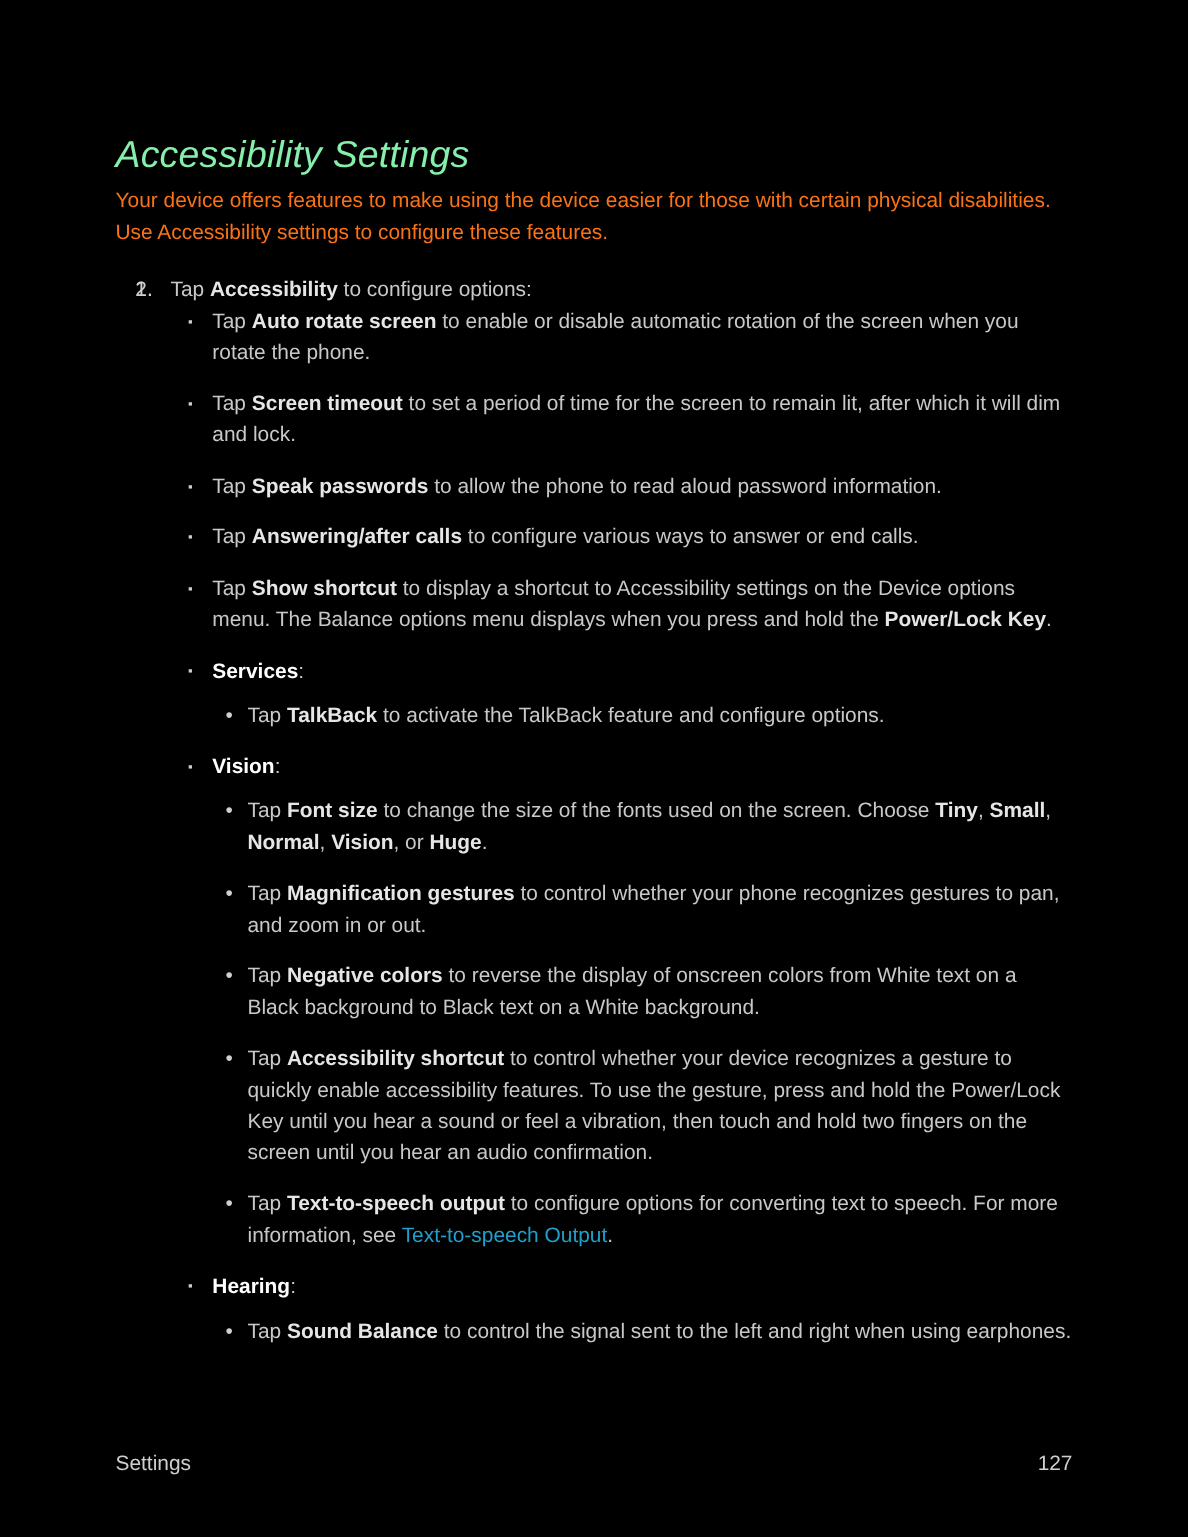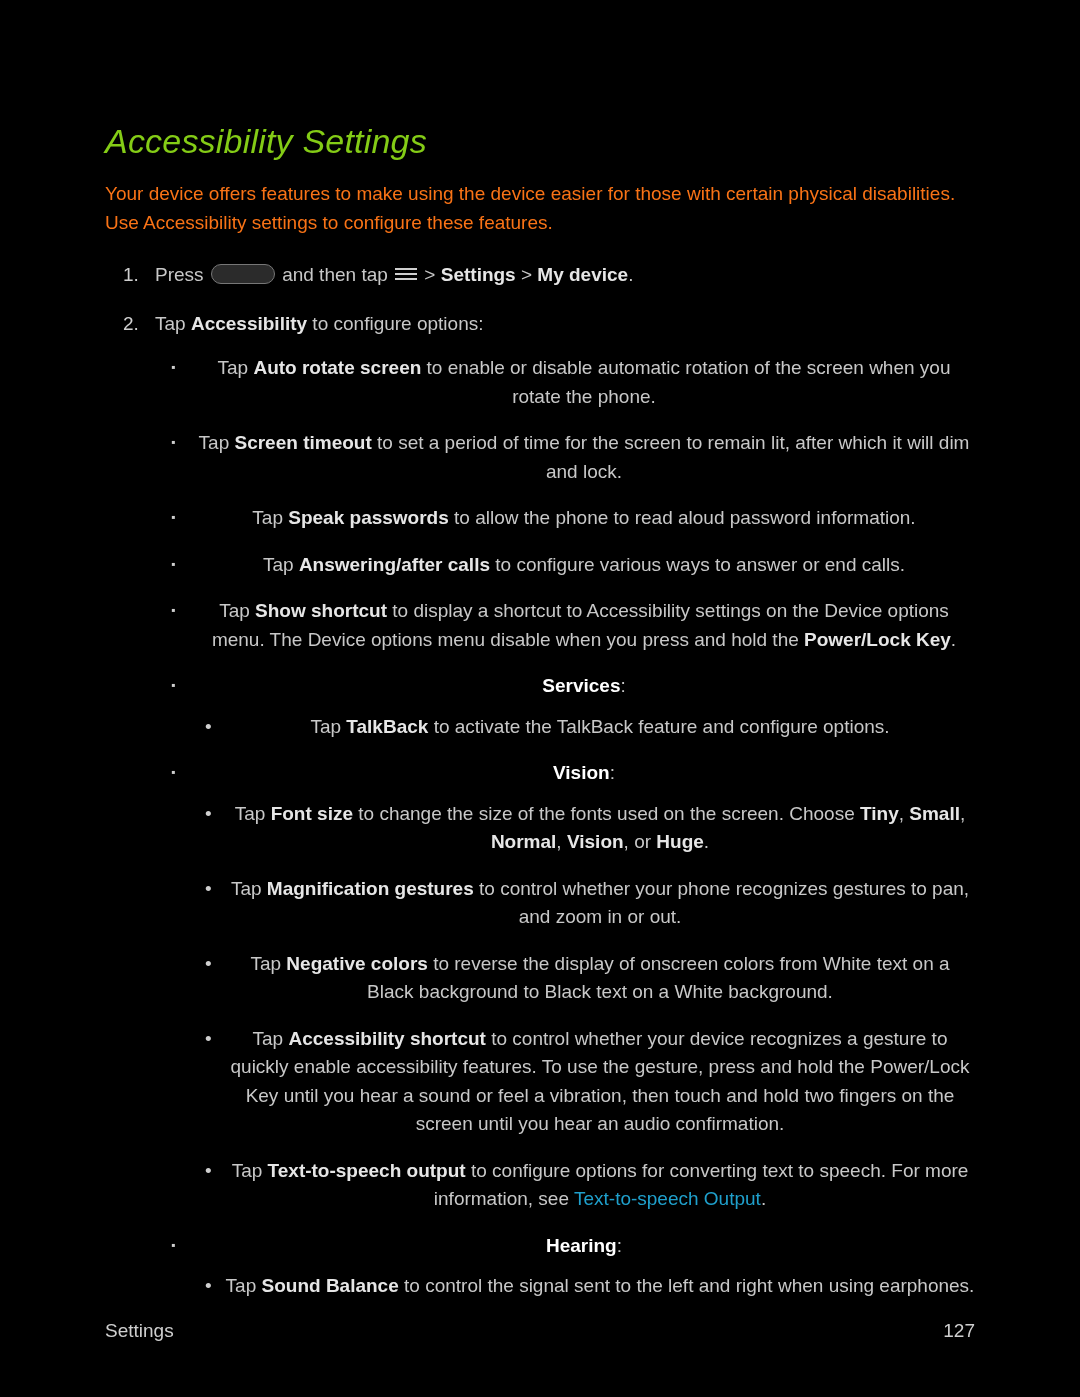--- a/index.html
+++ b/index.html
@@ -11,25 +11,25 @@
       font-family: Arial, Helvetica, sans-serif;
       font-size: 19px;
       line-height: 1.5;
       position: relative;
       padding: 0;
     }
     .page {
       padding: 116px 105px 60px 105px;
     }
     h1.heading {
-      color: #84cc16;
+      color: #86efac;
       font-style: italic;
       font-weight: 400;
       font-size: 34px;
-      margin-bottom: 13px;
+      margin-bottom: 2px;
       letter-spacing: 0.2px;
     }
     .intro { color: #f97316; margin-bottom: 24px; }
     ol.steps { list-style: none; padding-left: 50px; }
     ol.steps > li { margin-bottom: 20px; position: relative; }
     .step-num { position: absolute; left: -32px; color: #cfcfcf; }
     .step-line { display: inline; }
     .home-icon {
       display: inline-block;
       vertical-align: middle;
@@ -56,22 +56,20 @@
       position: absolute;
       left: 0; top: 1px;
       width: 22px; height: 2px;
       background: #cfcfcf;
       box-shadow: 0 5px 0 #cfcfcf, 0 10px 0 #cfcfcf;
     }
     b, strong { color: #e6e6e6; font-weight: bold; }
     ul.sq {
       list-style: none;
       padding-left: 38px;
-      margin-top: 16px;
-      text-align: center;
     }
     ul.sq > li {
       position: relative;
       margin-bottom: 18px;
     }
     ul.sq > li::before {
       content: "▪";
       position: absolute;
       left: -22px;
       color: #cfcfcf;
@@ -110,23 +108,20 @@
 </head>
 <body>
 
 <div class="page">
   <h1 class="heading">Accessibility Settings</h1>
   <p class="intro">Your device offers features to make using the device easier for those with certain physical disabilities. Use Accessibility settings to configure these features.</p>
 
   <ol class="steps">
     <li>
       <span class="step-num">1.</span>
-      <span class="step-line">
-        <span>Press </span><span class="home-icon"></span><span> and then tap </span><span class="menu-icon"></span><span> &gt; </span><b>Settings</b><span> &gt; </span><b>My device</b><span>.</span>
-      </span>
     </li>
 
     <li>
       <span class="step-num">2.</span>
       <span class="step-line">
         <span>Tap </span><b>Accessibility</b><span> to configure options:</span>
       </span>
 
       <ul class="sq">
         <li>
@@ -135,21 +130,21 @@
         <li>
           <span>Tap </span><b>Screen timeout</b><span> to set a period of time for the screen to remain lit, after which it will dim and lock.</span>
         </li>
         <li>
           <span>Tap </span><b>Speak passwords</b><span> to allow the phone to read aloud password information.</span>
         </li>
         <li>
           <span>Tap </span><b>Answering/after calls</b><span> to configure various ways to answer or end calls.</span>
         </li>
         <li>
-          <span>Tap </span><b>Show shortcut</b><span> to display a shortcut to Accessibility settings on the Device options menu. The Device options menu disable when you press and hold the </span><b>Power/Lock Key</b><span>.</span>
+          <span>Tap </span><b>Show shortcut</b><span> to display a shortcut to Accessibility settings on the Device options menu. The Balance options menu displays when you press and hold the </span><b>Power/Lock Key</b><span>.</span>
         </li>
 
         <li>
           <span class="cat-label">Services</span><span>:</span>
           <ul class="dot">
             <li>
               <span>Tap </span><b>TalkBack</b><span> to activate the TalkBack feature and configure options.</span>
             </li>
           </ul>
         </li>

